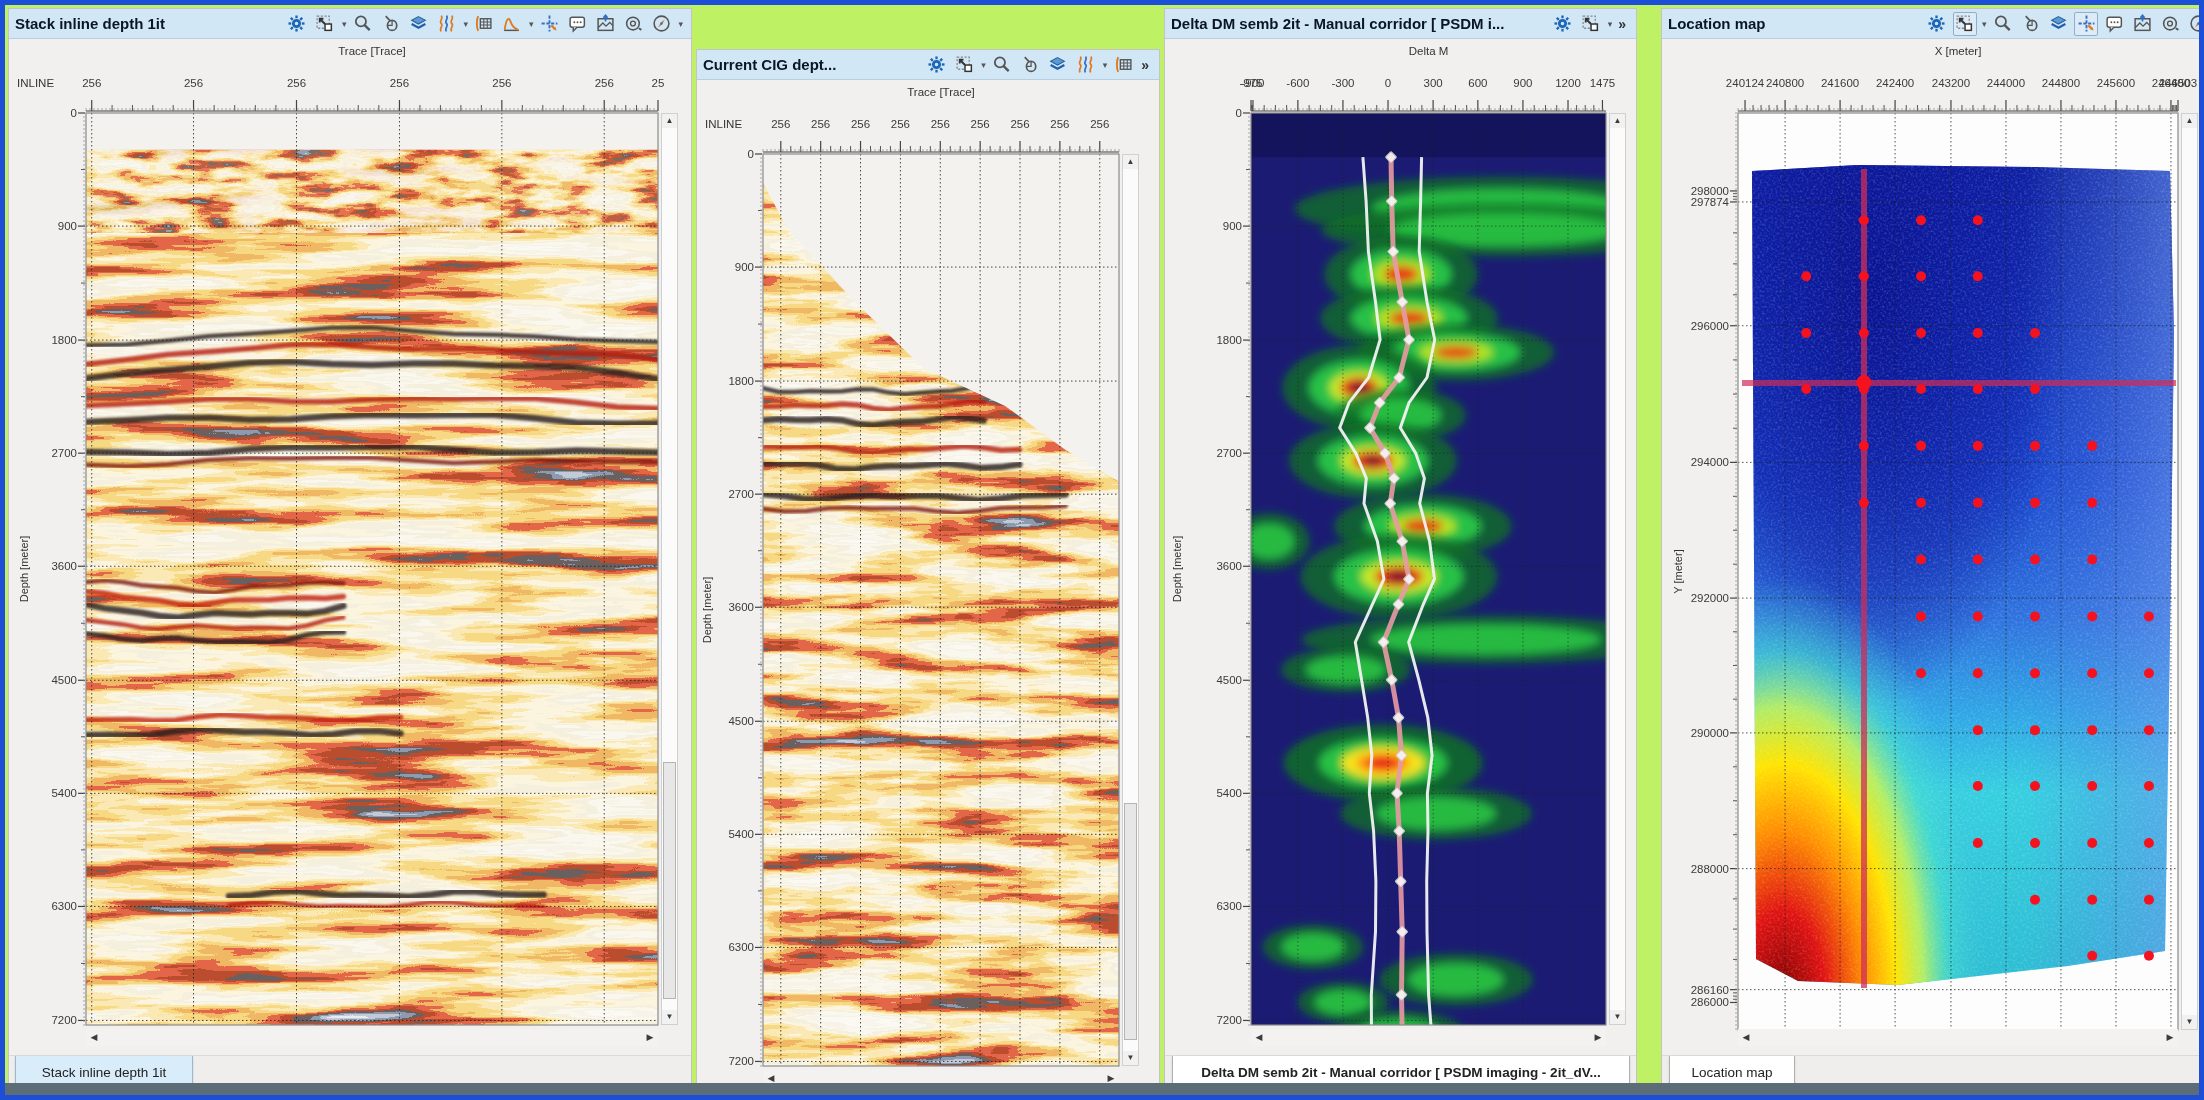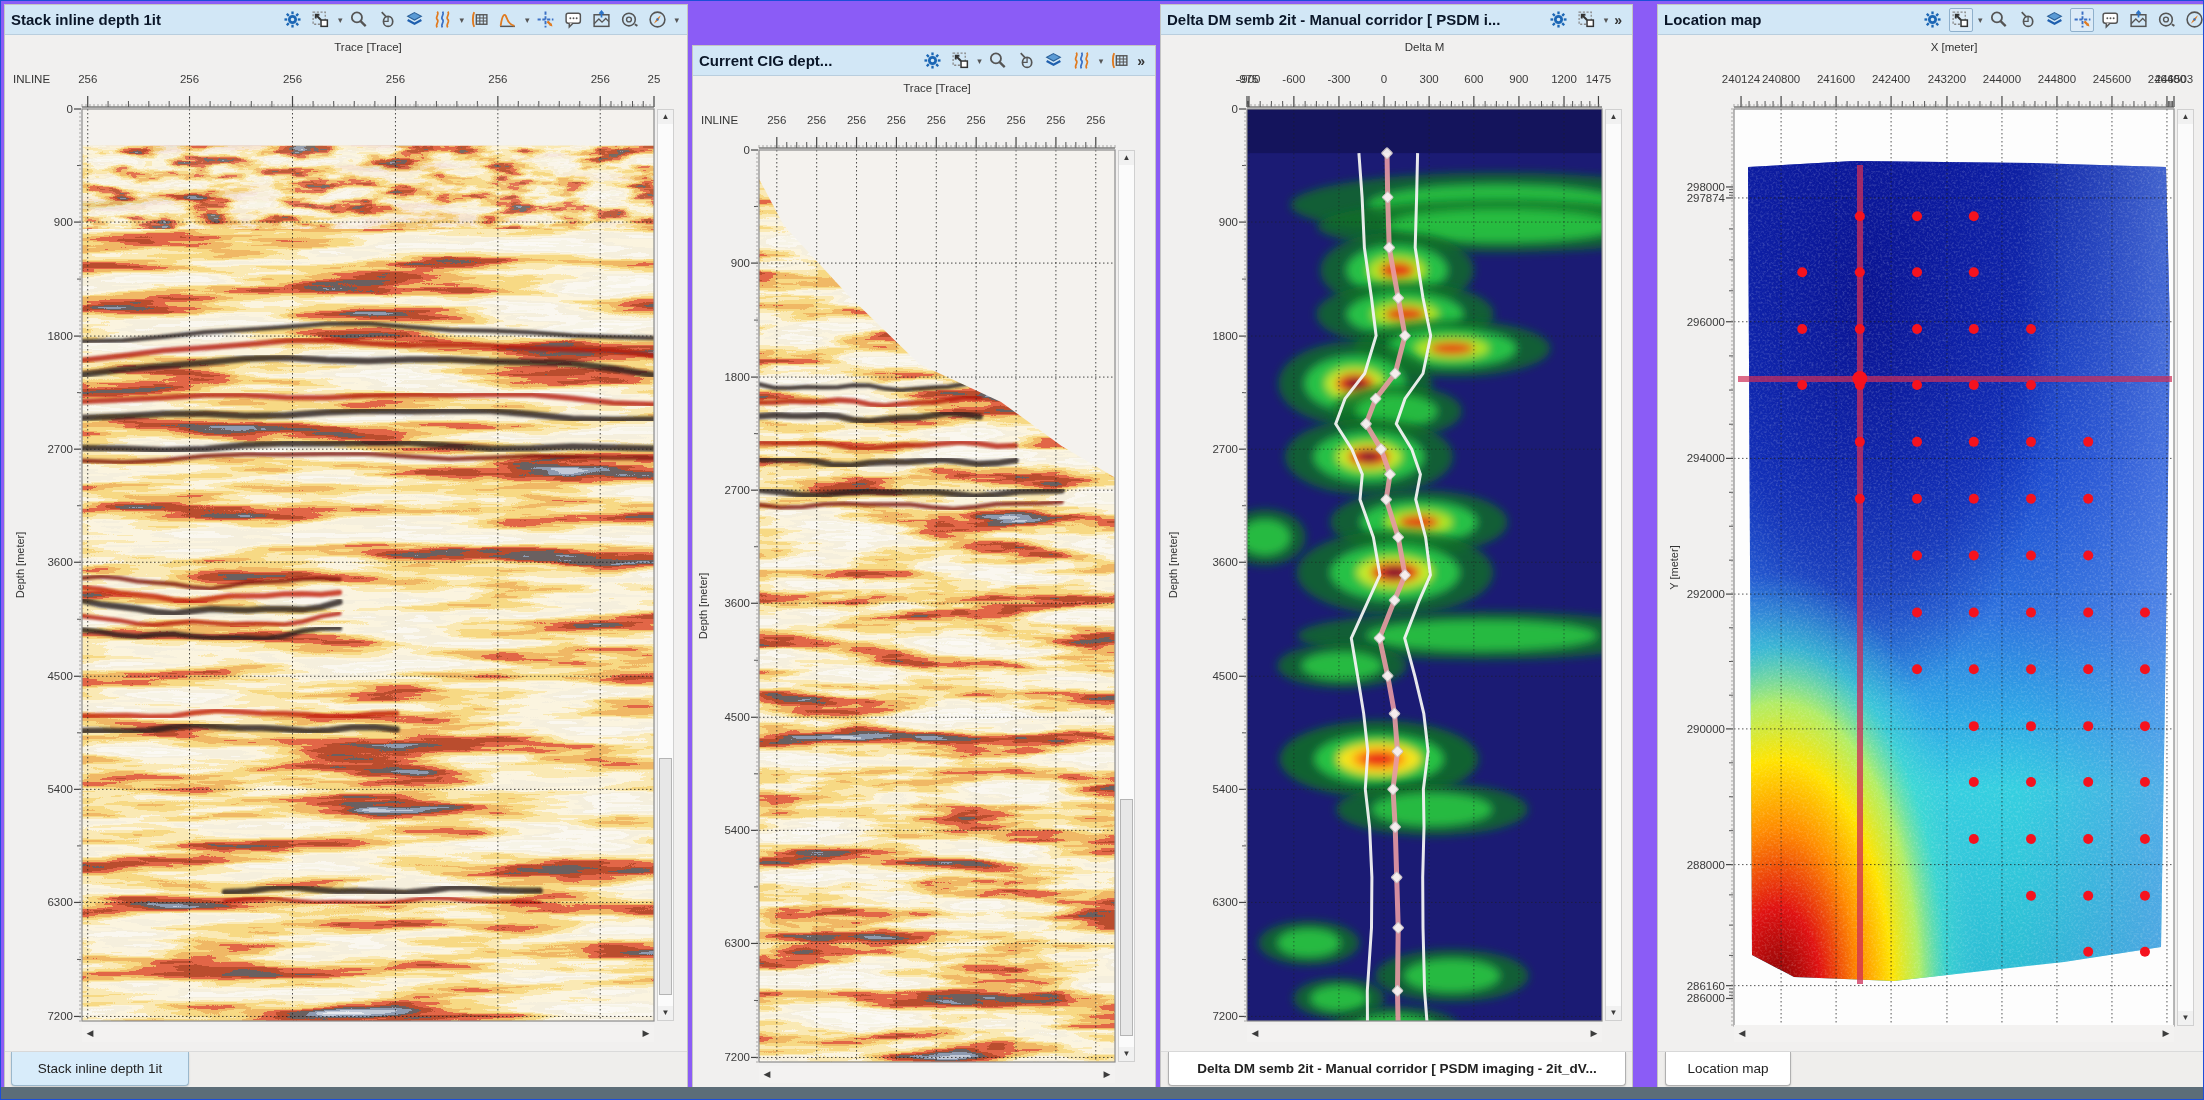--- a/index.html
+++ b/index.html
@@ -1,16 +1,16 @@
 <!DOCTYPE html>
 <html><head>
 <meta charset="utf-8">
 <style>
   html,body{margin:0;padding:0;background:#d8d8d8;font-family:"Liberation Sans",sans-serif;}
-  #screen{position:relative;width:2204px;height:1100px;background:#8b5cf6;overflow:hidden;border:1px solid #1d4ed8;box-sizing:border-box;}
+  #screen{position:relative;width:2204px;height:1100px;background:#bef264;overflow:hidden;border:5px solid #1d4ed8;box-sizing:border-box;}
   .panel{position:absolute;top:3px;height:1085px;background:#f1f0ef;border:1px solid #c4c4c4;box-sizing:border-box;}
   .hdr{position:absolute;left:0;top:0;right:0;height:30px;background:#d2e7f6;border-bottom:1px solid #b9cede;display:flex;align-items:center;padding:0 6px;box-sizing:border-box;}
   .ttl{font-size:15px;font-weight:bold;color:#0a1628;white-space:nowrap;overflow:hidden;}
   .tbar{margin-left:auto;display:flex;align-items:center;gap:4px;padding-right:2px;}
   .icon-btn{display:inline-flex;align-items:center;justify-content:center;width:24px;height:24px;border-radius:2px;}
   .icon-btn.pressed{background:#dcebf7;border:1px solid #8fb0cc;box-sizing:border-box;}
   .caret{font-size:9px;color:#555;margin-left:1px;}
   .chev{font-size:14px;font-weight:bold;color:#333;padding:0 2px;}
   .body-svg{position:absolute;left:0;top:30px;}
   .vscroll{position:absolute;width:17px;background:#fbfbfb;border:1px solid #d0d0d0;box-sizing:border-box;}

